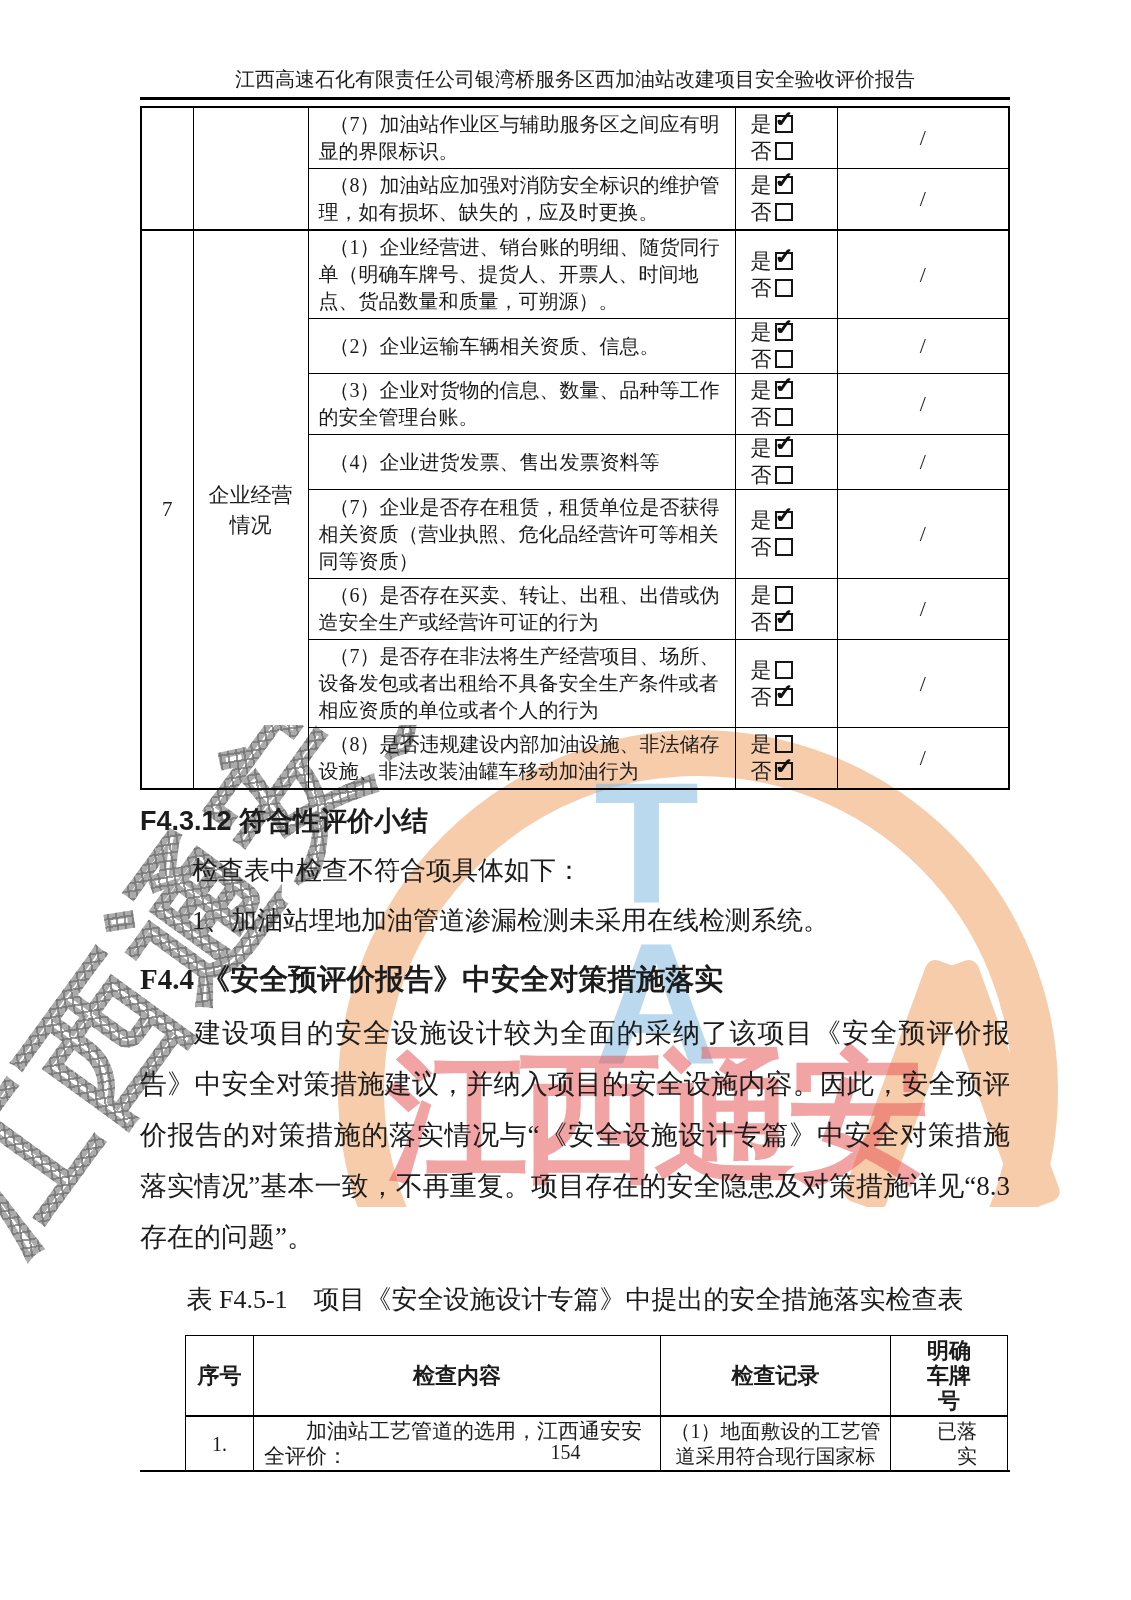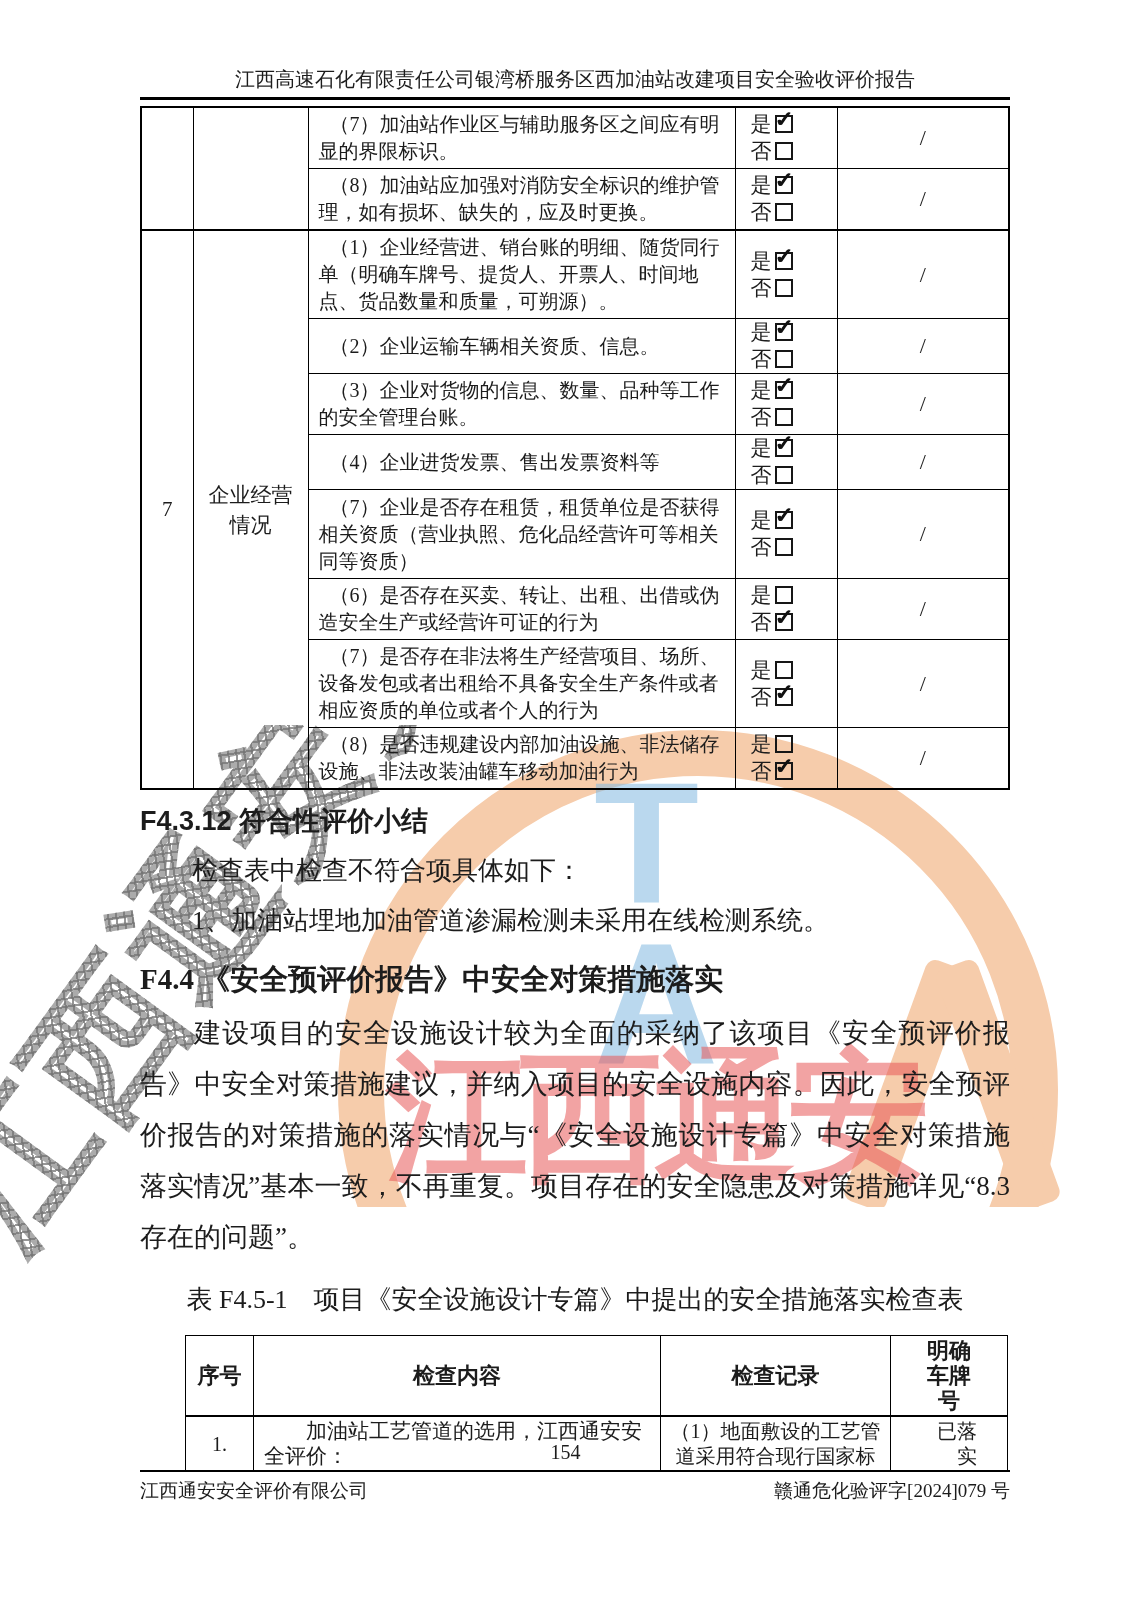--- a/index.html
+++ b/index.html
@@ -220,18 +220,14 @@
           <td class="bt-record">（1）地面敷设的工艺管道采用符合现行国家标</td>
           <td class="bt-concl">已落实</td>
         </tr>
       </tbody>
     </table>
 
   </div>
 
   <div class="pageno">154</div>
   <div class="frule"></div>
-  <div class="footer-row">
-    <span>江西通安安全评价有限公司</span>
-    <span>赣通危化验评字[2024]079 号</span>
-  </div>
 
 </div>
 
 </body></html>

